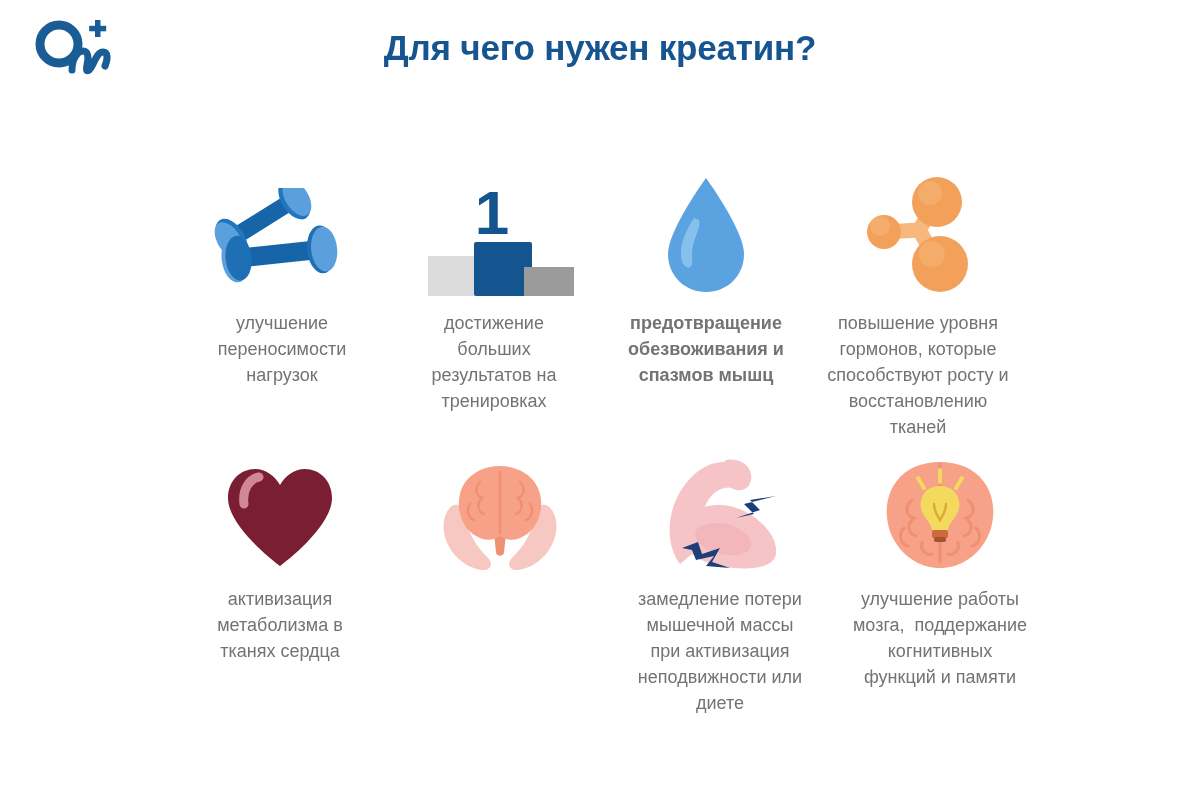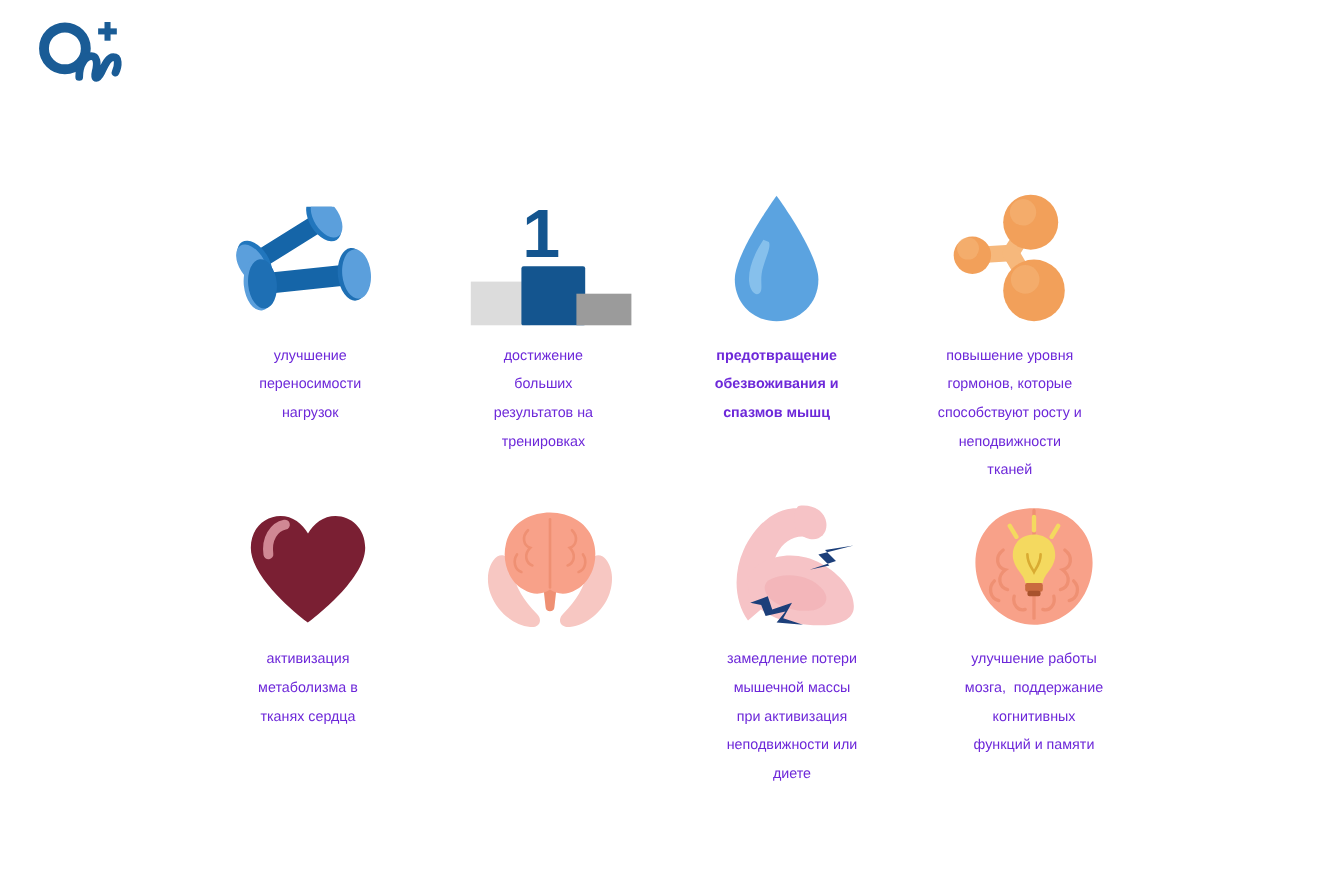--- a/index.html
+++ b/index.html
@@ -58,23 +58,23 @@
     height: 128px;
     display: flex;
     align-items: flex-end;
     justify-content: center;
   }
   .row-2 .iconbox { height: 120px; }
 
   .caption {
     margin-top: 14px;
     text-align: center;
-    font-size: 13px;
+    font-size: 18px;
     line-height: 26px;
-    color: #6d28d9;
+    color: #737373;
     padding: 0 2px;
     white-space: pre-wrap;
   }
   .row-2 .caption { }
 
   
   .cap-w1 { width: 178px; }
   .cap-w2 { width: 160px; }
   .cap-w3 { width: 196px; font-weight: bold; }
   .cap-w4 { width: 215px; }
@@ -94,20 +94,21 @@
   <div class="logo">
     <svg width="78" height="60" viewBox="0 0 78 60">
       <ellipse cx="25" cy="26" rx="19" ry="19" fill="none" stroke="#1a5c96" stroke-width="9"></ellipse>
       <path d="M38 52 C38 40, 44 33, 49 33 C54 33, 55 39, 53 47 C51 55, 55 54, 58 48
                C61 42, 64 34, 69 34 C74 34, 74 41, 71 48" fill="none" stroke="#1a5c96" stroke-width="7" stroke-linecap="round"></path>
       <rect x="61" y="2" width="5.5" height="17" fill="#1a5c96"></rect>
       <rect x="55.2" y="7.8" width="17" height="5.5" fill="#1a5c96"></rect>
     </svg>
   </div>
 
+  <div class="title">Для чего нужен креатин?</div>
 
   <div class="row row-1">
 
     <div class="cell">
       <div class="iconbox">
         <svg width="150" height="108" viewBox="0 0 150 108">
           <g transform="rotate(-32 75 54)">
 
             <rect x="34" y="16" width="74" height="17" rx="5" fill="#1565a8"></rect>
             <ellipse cx="34" cy="24.5" rx="13" ry="22" fill="#2176bd"></ellipse>
@@ -169,21 +170,21 @@
           <circle cx="23" cy="52" r="10" fill="#f6b87c" opacity="0.55"></circle>
           <circle cx="80" cy="28" r="25" fill="#f2a05a"></circle>
           <circle cx="73" cy="19" r="12" fill="#f6b87c" opacity="0.5"></circle>
           <circle cx="83" cy="90" r="28" fill="#f2a05a"></circle>
           <circle cx="75" cy="80" r="13" fill="#f6b87c" opacity="0.5"></circle>
         </svg>
       </div>
       <div class="caption cap-w4">повышение уровня
 гормонов, которые
 способствуют росту и
-неподвижности
+восстановлению
 тканей</div>
     </div>
 
   </div>
 
   <div class="row row-2">
 
     <div class="cell">
       <div class="iconbox">
         <svg width="116" height="110" viewBox="0 0 116 110">

